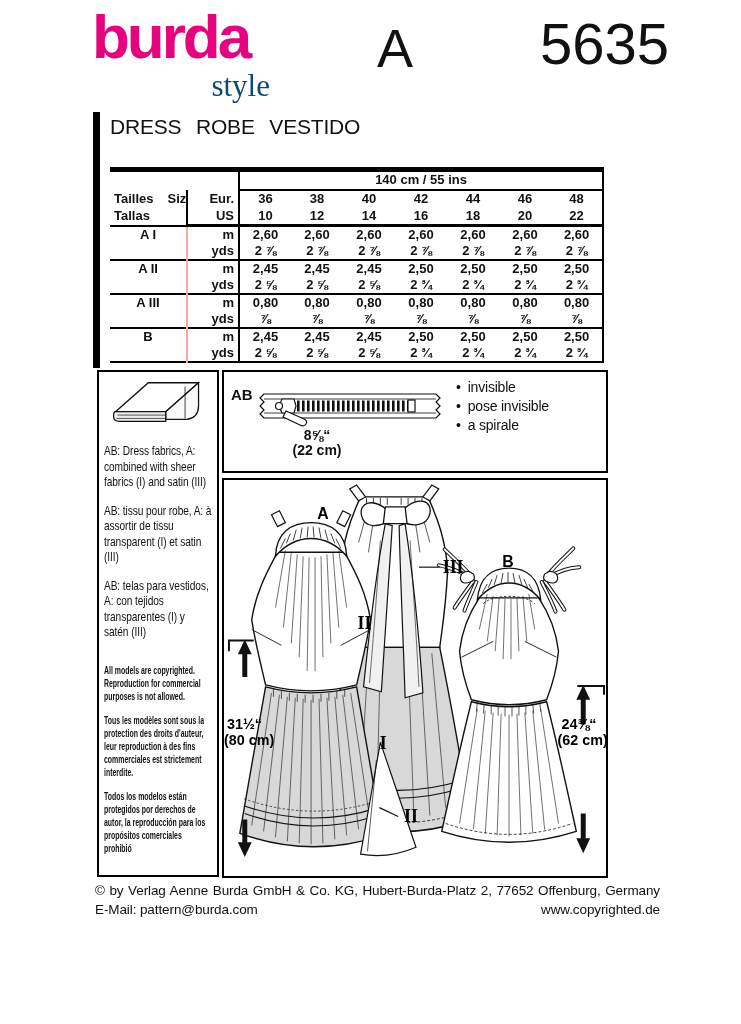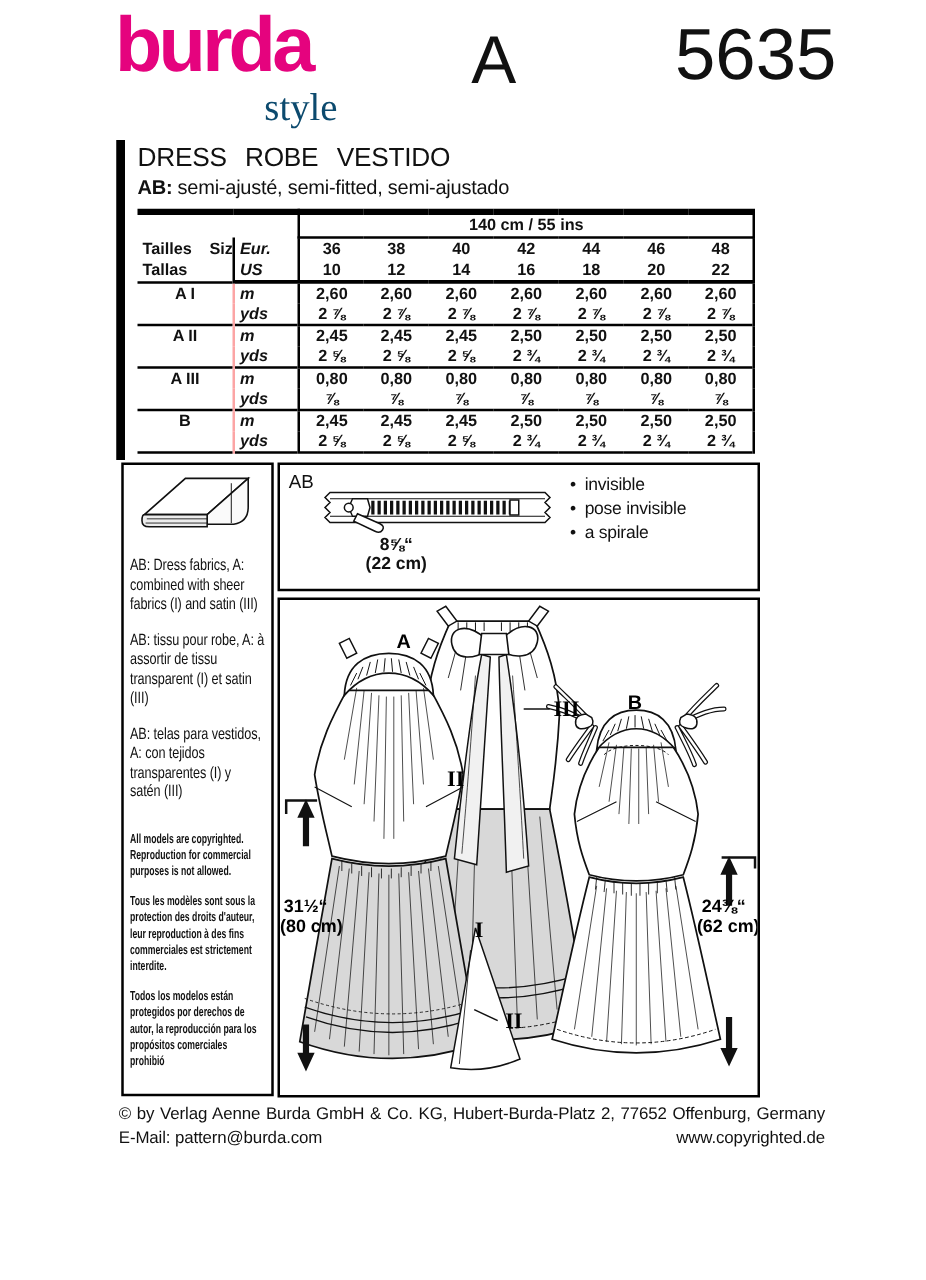--- a/index.html
+++ b/index.html
@@ -26,36 +26,36 @@
     border-top:5px solid #000;border-bottom:2px solid #000;}
   table.req th,table.req td{padding:0 4px;font-size:13px;font-weight:bold;line-height:16px;white-space:nowrap;overflow:hidden;}
   tr.width-row{height:20px;}
   tr.eur-row,tr.us-row{height:18px;}
   table.req tbody tr{height:16px;}
   .width-h{border-left:2px solid #000;border-right:2px solid #000;border-bottom:2px solid #000;text-align:center;font-size:14px;}
   .lbl-h{text-align:left;border-right:2px solid #000;vertical-align:top;}
   .lbl-h div{line-height:17px;}
   .gap-words span{display:inline-block;}
   .gap-words span + span{margin-left:14px;}
-  .unit-h,.unit-c{text-align:left;border-right:2px solid #000;font-style:italic;}
+  .unit-h,.unit-c{text-align:right;border-right:2px solid #000;}
   .size-c,.val-c{text-align:center;}
   .size-c:last-child,.val-c:last-child{border-right:2px solid #000;}
   tr.us-row th,tr.us-row td{border-bottom:3px solid #000;}
   table.req tbody{border-top:2px solid #000;}
   .lbl-c{text-align:center;vertical-align:top;border-right:2px solid #fca5a5;}
 
   
   .fabric-box{position:absolute;left:97px;top:370px;width:122px;height:507px;border:2px solid #000;box-sizing:border-box;padding:2px 5px;}
   .fabric-icon-wrap{width:102px;margin:1px auto 8px auto;}
   .cond{transform:scaleX(0.78);transform-origin:0 0;width:138px;font-size:13px;line-height:15.5px;letter-spacing:-0.1px;margin-bottom:13px;}
   .cond2{transform:scaleX(0.66);transform-origin:0 0;width:162px;font-size:10.5px;font-weight:bold;line-height:13px;margin-bottom:11px;}
   .copy-block{margin-top:24px;}
 
   .notions-box{position:absolute;left:222px;top:370px;width:386px;height:103px;border:2px solid #000;box-sizing:border-box;}
-  .notions-view{position:absolute;left:7px;top:5px;font-size:15px;font-weight:normal;}
+  .notions-view{position:absolute;left:7px;top:14px;font-size:15px;font-weight:bold;}
   .zipper-wrap{position:absolute;left:28px;top:13px;}
   .zip-size{position:absolute;left:48px;top:56px;width:90px;text-align:center;font-size:14px;font-weight:bold;line-height:15px;}
   ul.zip-bullets{position:absolute;left:232px;top:6px;margin:0;padding:0;list-style:none;}
   ul.zip-bullets li{font-size:14px;line-height:19px;letter-spacing:-0.2px;}
   ul.zip-bullets li::before{content:"•";margin-right:7px;}
 
   .illus-box{position:absolute;left:222px;top:478px;width:386px;height:400px;border:2px solid #000;box-sizing:border-box;}
 
   
   .footer{position:absolute;left:95px;top:883px;width:565px;font-size:13.5px;letter-spacing:-0.1px;}
@@ -72,21 +72,20 @@
 
   <div class="logo-burda">burda</div>
   <div class="logo-style">style</div>
   <div class="view-letter">A</div>
   <div class="pattern-number">5635</div>
 
   <div class="side-bar"></div>
 
   <div class="title-wrap">
     <div class="garment-title">DRESS  ROBE  VESTIDO</div>
-    <div class="garment-sub"><b>AB:</b> <span>semi-ajusté, semi-fitted, semi-ajustado</span></div>
   </div>
 
   <table class="req" id="req-table">
     <colgroup>
         <col style="width:77px">
         <col style="width:52px">
         <col span="7" style="width:52px">
       </colgroup>
     <thead>
       <tr class="width-row">

